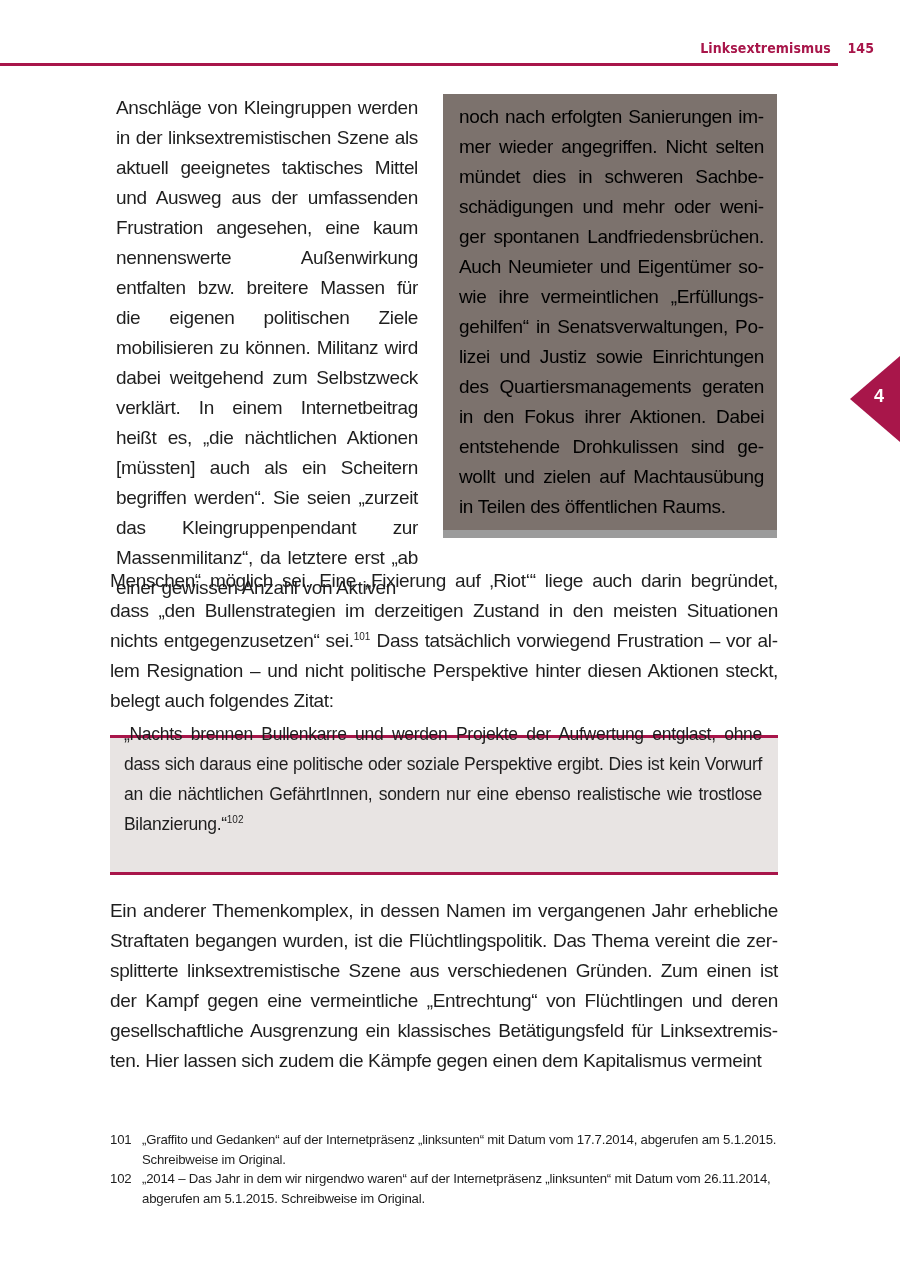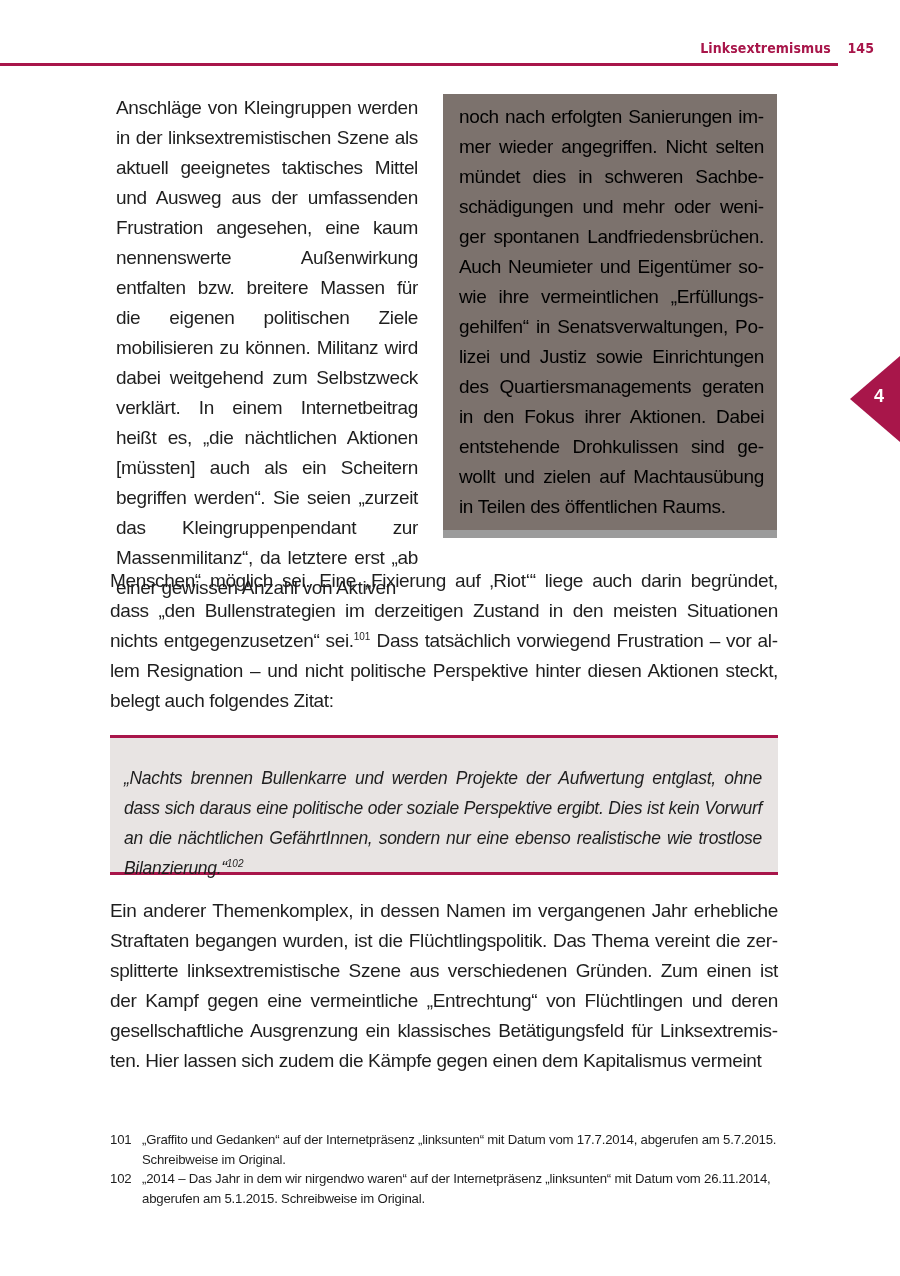--- a/index.html
+++ b/index.html
@@ -48,22 +48,22 @@
     position: absolute; left: 110px; top: 566px; width: 668px;
     text-align: justify; margin: 0;
   }
   .quote-block {
     position: absolute; left: 110px; top: 735px; width: 668px; height: 140px;
     background: #e8e4e3;
     border-top: 3px solid #a8164a; border-bottom: 3px solid #a8164a;
     box-sizing: border-box;
   }
   .quote-text {
-    position: absolute; left: 124px; top: 763px; width: 638px;
-    font-style: italic; font-size: 17.5px; line-height: 30px; letter-spacing: -0.3px;
+    position: absolute; left: 124px; top: 719px; width: 638px;
+    font-size: 17.5px; line-height: 30px; letter-spacing: -0.3px;
     text-align: justify;
   }
   sup { font-size: 10px; line-height: 0; vertical-align: 7px; letter-spacing: 0; }
   .para2 {
     position: absolute; left: 110px; top: 896px; width: 668px;
     text-align: justify; margin: 0;
   }
   .footnotes {
     position: absolute; left: 110px; top: 1130px; width: 668px;
     font-size: 13.2px; line-height: 19.5px; letter-spacing: -0.2px;
@@ -98,19 +98,19 @@
 <p class="full-para text"><span>Menschen“ möglich sei. Eine „Fixierung auf ‚Riot‘“ liege auch darin begründet, dass „den Bullenstrategien im derzeitigen Zustand in den meisten Situationen nichts entgegenzusetzen“ sei.</span><sup>101</sup><span> Dass tatsächlich vorwiegend Frustration – vor al­lem Resignation – und nicht politische Perspektive hinter diesen Aktionen steckt, belegt auch folgendes Zitat:</span></p>
 
 <div class="quote-block"></div>
 <div class="quote-text"><span>„Nachts brennen Bullenkarre und werden Projekte der Aufwertung entglast, ohne dass sich daraus eine politische oder soziale Perspektive ergibt. Dies ist kein Vorwurf an die nächtlichen GefährtInnen, sondern nur eine ebenso realistische wie trostlose Bilanzierung.“</span><sup>102</sup></div>
 
 <p class="para2 text">Ein anderer Themenkomplex, in dessen Namen im vergangenen Jahr erhebliche Straftaten begangen wurden, ist die Flüchtlingspolitik. Das Thema vereint die zer­splitterte linksextremistische Szene aus verschiedenen Gründen. Zum einen ist der Kampf gegen eine vermeintliche „Entrechtung“ von Flüchtlingen und deren gesellschaftliche Ausgrenzung ein klassisches Betätigungsfeld für Linksextremis­ten. Hier lassen sich zudem die Kämpfe gegen einen dem Kapitalismus vermeint­</p>
 
 <div class="footnotes">
   <div class="fn">
     <span class="n">101</span>
-    <span class="t">„Graffito und Gedanken“ auf der Internetpräsenz „linksunten“ mit Datum vom 17.7.2014, abgerufen am 5.7.2015. Schreibweise im Original.</span>
+    <span class="t">„Graffito und Gedanken“ auf der Internetpräsenz „linksunten“ mit Datum vom 17.7.2014, abgerufen am 5.1.2015. Schreibweise im Original.</span>
   </div>
   <div class="fn">
     <span class="n">102</span>
     <span class="t">„2014 – Das Jahr in dem wir nirgendwo waren“ auf der Internetpräsenz „linksunten“ mit Datum vom 26.11.2014, abgerufen am 5.1.2015. Schreibweise im Original.</span>
   </div>
 </div>
 
 </body></html>

